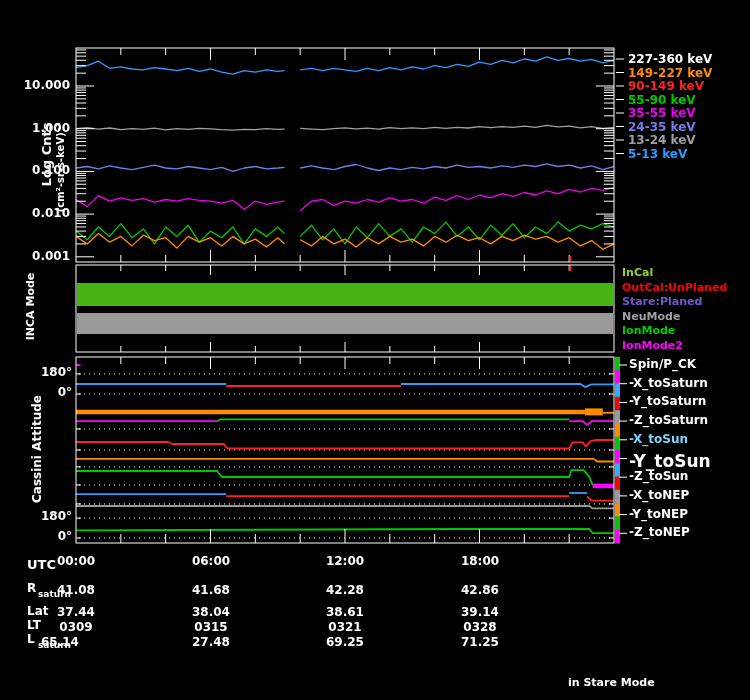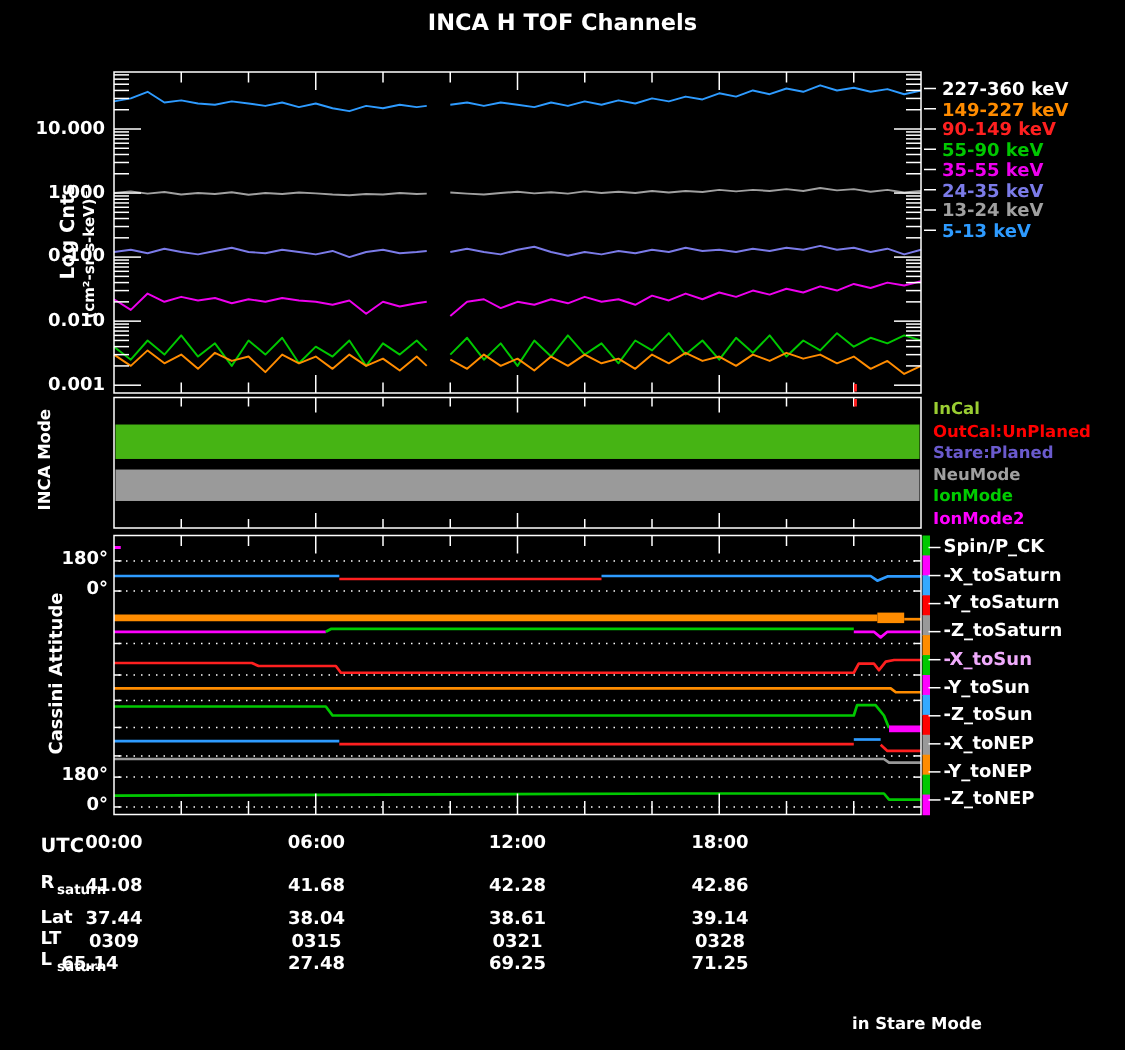--- a/index.html
+++ b/index.html
@@ -17,21 +17,20 @@
   #foot-l{left:258px;top:676px;width:240px;text-align:center;font-size:11px;}
   #foot-r{left:568px;top:676px;font-size:11px;}
   .ytick{position:absolute;width:60px;text-align:right;font-weight:bold;font-size:12px;}
   .leg{position:absolute;font-weight:bold;white-space:nowrap;}
   svg{position:absolute;left:0;top:0;}
 </style>
 </head>
 <body>
 <div id="stage">
 
-<div id="title" class="t">INCA H TOF Channels</div>
 
 <svg id="plot" width="750" height="700" viewBox="0 0 750 700">
       <rect x="77" y="283.009" width="536" height="22.968" fill="#46B414"></rect>
       <rect x="77" y="313.024" width="536" height="20.967" fill="#9A9A9A"></rect>
       <line x1="79" y1="373.926" x2="612" y2="373.926" stroke="#FFF" stroke-width="1" stroke-dasharray="1 4"></line>
       <line x1="76" y1="373.926" x2="81" y2="373.926" stroke="#FFF" stroke-width="1"></line>
       <line x1="609" y1="373.926" x2="614" y2="373.926" stroke="#FFF" stroke-width="1"></line>
       <line x1="79" y1="394.014" x2="612" y2="394.014" stroke="#FFF" stroke-width="1" stroke-dasharray="1 4"></line>
       <line x1="76" y1="394.014" x2="81" y2="394.014" stroke="#FFF" stroke-width="1"></line>
       <line x1="609" y1="394.014" x2="614" y2="394.014" stroke="#FFF" stroke-width="1"></line>
@@ -307,22 +306,22 @@
       <div class="t leg" style="left: 622px; top: 266px; font-size: 11px; color: rgb(154, 205, 50);">InCal</div>
       <div class="t leg" style="left: 622px; top: 281px; font-size: 11px; color: rgb(255, 0, 0);">OutCal:UnPlaned</div>
       <div class="t leg" style="left: 622px; top: 295px; font-size: 11px; color: rgb(106, 90, 205);">Stare:Planed</div>
       <div class="t leg" style="left: 622px; top: 310px; font-size: 11px; color: rgb(160, 160, 160);">NeuMode</div>
       <div class="t leg" style="left: 622px; top: 324px; font-size: 11px; color: rgb(0, 204, 0);">IonMode</div>
       <div class="t leg" style="left: 622px; top: 339px; font-size: 11px; color: rgb(255, 0, 255);">IonMode2</div>
       <div class="t leg" style="left: 629px; top: 357px; font-size: 12px; color: rgb(255, 255, 255);">Spin/P_CK</div>
       <div class="t leg" style="left: 629px; top: 376px; font-size: 12px; color: rgb(255, 255, 255);">-X_toSaturn</div>
       <div class="t leg" style="left: 629px; top: 394px; font-size: 12px; color: rgb(255, 255, 255);">-Y_toSaturn</div>
       <div class="t leg" style="left: 629px; top: 413px; font-size: 12px; color: rgb(255, 255, 255);">-Z_toSaturn</div>
-      <div class="t leg" style="left: 629px; top: 432px; font-size: 12px; color: #f0abfc;">-X_toSun</div>
-      <div class="t leg" style="left: 629px; top: 451px; font-size: 12px; color: rgb(255, 255, 255);">-Y_toSun</div>
+      <div class="t leg" style="left: 629px; top: 432px; font-size: 12px; color: #7dd3fc;">-X_toSun</div>
+      <div class="t leg" style="left: 629px; top: 451px; font-size: 17px; color: rgb(255, 255, 255);">-Y_toSun</div>
       <div class="t leg" style="left: 629px; top: 469px; font-size: 12px; color: rgb(255, 255, 255);">-Z_toSun</div>
       <div class="t leg" style="left: 629px; top: 488px; font-size: 12px; color: rgb(255, 255, 255);">-X_toNEP</div>
       <div class="t leg" style="left: 629px; top: 507px; font-size: 12px; color: rgb(255, 255, 255);">-Y_toNEP</div>
       <div class="t leg" style="left: 629px; top: 525px; font-size: 12px; color: rgb(255, 255, 255);">-Z_toNEP</div>
       <div class="t" style="left: 46px; top: 554px; width: 60px; text-align: center; font-size: 12px;">00:00</div>
       <div class="t" style="left: 181px; top: 554px; width: 60px; text-align: center; font-size: 12px;">06:00</div>
       <div class="t" style="left: 315px; top: 554px; width: 60px; text-align: center; font-size: 12px;">12:00</div>
       <div class="t" style="left: 450px; top: 554px; width: 60px; text-align: center; font-size: 12px;">18:00</div>
       <div class="t" style="left: 41px; top: 583px; width: 70px; text-align: center; font-size: 12px;">41.08</div>
       <div class="t" style="left: 176px; top: 583px; width: 70px; text-align: center; font-size: 12px;">41.68</div>

